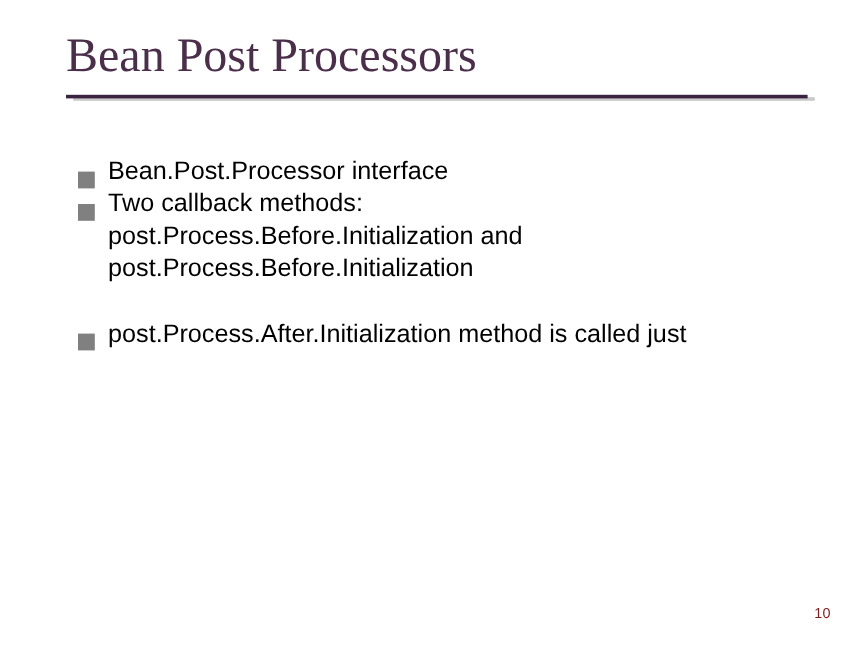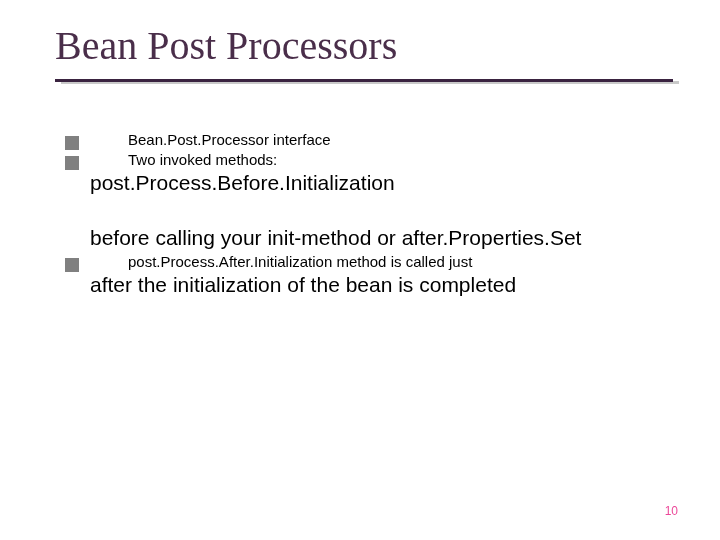--- a/index.html
+++ b/index.html
@@ -54,26 +54,25 @@
     position: absolute;
     top: 130px;
     left: 65px;
     right: 50px;
   }
   .group {
     margin-bottom: 28px;
   }
   .item {
     display: flex;
-    align-items: center;
-    font-size: 15px;
+    align-items: flex-end;
+    font-size: 21px;
     color: #000;
     line-height: 1.28;
     margin-bottom: 0;
-    gap: 38px;
   }
   .bullet {
     width: 14px;
     height: 14px;
     background: #808080;
     flex: 0 0 14px;
     margin-top: 6px;
     margin-right: 11px;
   }
   .text {
@@ -81,23 +80,23 @@
   }
   .cont {
     margin-left: 25px;
     font-size: 21px;
     color: #000;
     line-height: 1.28;
   }
   .pagenum {
     position: absolute;
     bottom: 22px;
-    right: 42px;
+    right: 28px;
     font-size: 12px;
-    color: #ec4899;
+    color: #7f1d1d;
     text-align: center;
   }
 </style>
 </head>
 <body>
 
 <div class="slide">
 
   <div class="title-wrap">
     <h1 class="title">Bean Post Processors</h1>
@@ -109,31 +108,30 @@
 
   <div class="body">
 
     <div class="group">
       <div class="item">
         <div class="bullet"></div>
         <div class="text">Bean.Post.Processor interface</div>
       </div>
       <div class="item">
         <div class="bullet"></div>
-        <div class="text">Two invoked methods:</div>
+        <div class="text">Two callback methods:</div>
       </div>
+      <div class="cont">post.Process.Before.Initialization and</div>
       <div class="cont">post.Process.Before.Initialization</div>
     </div>
 
     <div class="group">
-      <div class="cont">before calling your init-method or after.Properties.Set</div>
       <div class="item">
         <div class="bullet"></div>
         <div class="text">post.Process.After.Initialization method is called just</div>
       </div>
-      <div class="cont">after the initialization of the bean is completed</div>
     </div>
 
   </div>
 
   <div class="pagenum">10</div>
 
 </div>
 
 </body></html>

